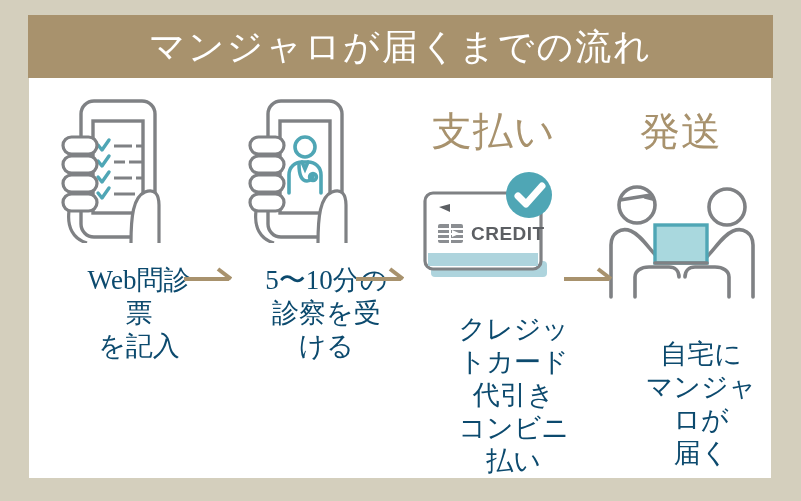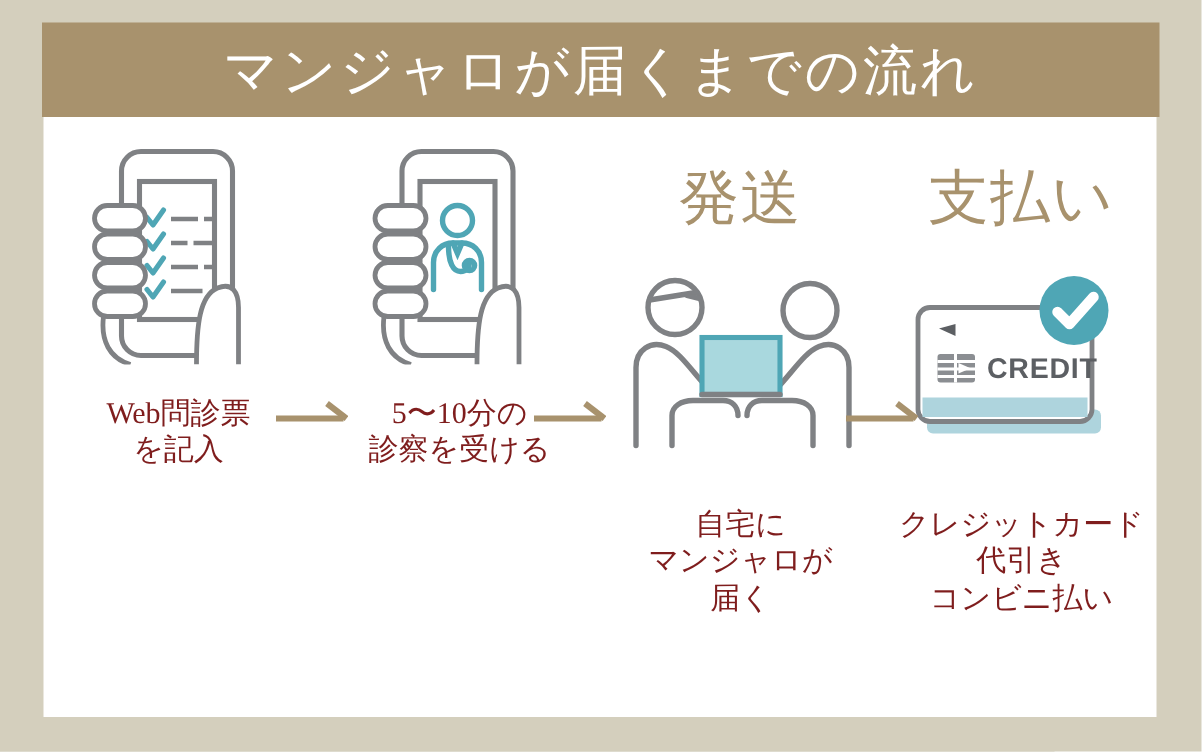--- a/index.html
+++ b/index.html
@@ -82,26 +82,27 @@
   .step-icon {
     margin-top: 14px;
     width: 168px;
     height: 152px;
     display: flex;
     align-items: center;
     justify-content: center;
   }
   .step-caption {
     margin-top: 20px;
-    color: #7f1d1d;
-    font-size: 20px;
+    color: #0c4a6e;
+    font-size: 27px;
     line-height: 1.22;
     text-align: center;
     font-family: "Liberation Serif", "DejaVu Serif", serif;
     white-space: pre-line;
+    margin-left: 40px;
   }
   
   .arrow {
     position: absolute;
     top: 188px;
     width: 48px;
     height: 18px;
   }
   .arrow-1 { left: 155px; }
   .arrow-2 { left: 327px; }
@@ -179,49 +180,20 @@
               <rect x="10" y="63" width="34" height="17" rx="8.5"></rect>
               <rect x="10" y="82" width="34" height="17" rx="8.5"></rect>
               <rect x="10" y="101" width="34" height="17" rx="8.5"></rect>
             </g>
             <path d="M78 150 C78 124 80 104 92 99 C102 95 106 102 106 112 L106 150" stroke="#7f8184" stroke-width="3.2" fill="#fff"></path>
             <path d="M16 118 C14 134 20 146 34 150" stroke="#7f8184" stroke-width="3.2" fill="none"></path>
           </svg>
         </div>
         <div class="step-caption">5〜10分の
 診察を受ける</div>
-      </div>
-
-      <div class="step">
-        <div class="step-title">発送</div>
-        <div class="step-icon">
-          <svg width="164" height="130" viewBox="0 0 164 130" fill="none">
-            <g stroke="#7f8184" stroke-width="3.6" fill="none" stroke-linecap="round" stroke-linejoin="round">
-
-              <circle cx="38" cy="28" r="18"></circle>
-              <line x1="21" y1="23" x2="52" y2="18"></line>
-              <line x1="46" y1="20" x2="54" y2="22"></line>
-
-              <path d="M12 120 L12 68 C12 56 22 50 32 54 C42 58 50 72 62 84"></path>
-
-              <circle cx="128" cy="30" r="18"></circle>
-
-              <path d="M154 120 L154 68 C154 56 144 50 134 54 C124 58 116 72 104 84"></path>
-
-              <path d="M36 120 L36 100 C36 94 42 90 50 90 L70 90 C76 90 80 94 80 100"></path>
-              <path d="M130 120 L130 100 C130 94 124 90 116 90 L96 90 C90 90 86 94 86 100"></path>
-            </g>
-
-            <rect x="56" y="48" width="52" height="38" fill="#a9d8de" stroke="#4fa6b5" stroke-width="3.4"></rect>
-            <path d="M56 86 L108 86" stroke="#7f8184" stroke-width="3.6" stroke-linecap="round"></path>
-          </svg>
-        </div>
-        <div class="step-caption">自宅に
-マンジャロが
-届く</div>
       </div>
 
       <div class="step">
         <div class="step-title">支払い</div>
         <div class="step-icon">
           <svg width="150" height="126" viewBox="0 0 150 126" fill="none">
 
             <rect x="12" y="94" width="116" height="16" rx="4" fill="#aed4dd"></rect>
 
             <rect x="6" y="26" width="116" height="76" rx="8" stroke="#7f8184" stroke-width="3.2" fill="#fff"></rect>
@@ -245,20 +217,49 @@
 
             <circle cx="110" cy="28" r="23" fill="#4fa6b5"></circle>
             <polyline points="99,29 107,37 123,19" stroke="#ffffff" stroke-width="7" fill="none" stroke-linecap="round" stroke-linejoin="round"></polyline>
           </svg>
         </div>
         <div class="step-caption">クレジットカード
 代引き
 コンビニ払い</div>
       </div>
 
+      <div class="step">
+        <div class="step-title">発送</div>
+        <div class="step-icon">
+          <svg width="164" height="130" viewBox="0 0 164 130" fill="none">
+            <g stroke="#7f8184" stroke-width="3.6" fill="none" stroke-linecap="round" stroke-linejoin="round">
+
+              <circle cx="38" cy="28" r="18"></circle>
+              <line x1="21" y1="23" x2="52" y2="18"></line>
+              <line x1="46" y1="20" x2="54" y2="22"></line>
+
+              <path d="M12 120 L12 68 C12 56 22 50 32 54 C42 58 50 72 62 84"></path>
+
+              <circle cx="128" cy="30" r="18"></circle>
+
+              <path d="M154 120 L154 68 C154 56 144 50 134 54 C124 58 116 72 104 84"></path>
+
+              <path d="M36 120 L36 100 C36 94 42 90 50 90 L70 90 C76 90 80 94 80 100"></path>
+              <path d="M130 120 L130 100 C130 94 124 90 116 90 L96 90 C90 90 86 94 86 100"></path>
+            </g>
+
+            <rect x="56" y="48" width="52" height="38" fill="#a9d8de" stroke="#4fa6b5" stroke-width="3.4"></rect>
+            <path d="M56 86 L108 86" stroke="#7f8184" stroke-width="3.6" stroke-linecap="round"></path>
+          </svg>
+        </div>
+        <div class="step-caption">自宅に
+マンジャロが
+届く</div>
+      </div>
+
     </div>
 
     <div class="arrow arrow-1">
       <svg width="48" height="18" viewBox="0 0 48 18" fill="none">
         <line x1="0" y1="13" x2="45" y2="13" stroke="#a8926d" stroke-width="4"></line>
         <line x1="47" y1="13" x2="34" y2="3" stroke="#a8926d" stroke-width="4"></line>
       </svg>
     </div>
     <div class="arrow arrow-2">
       <svg width="48" height="18" viewBox="0 0 48 18" fill="none">

